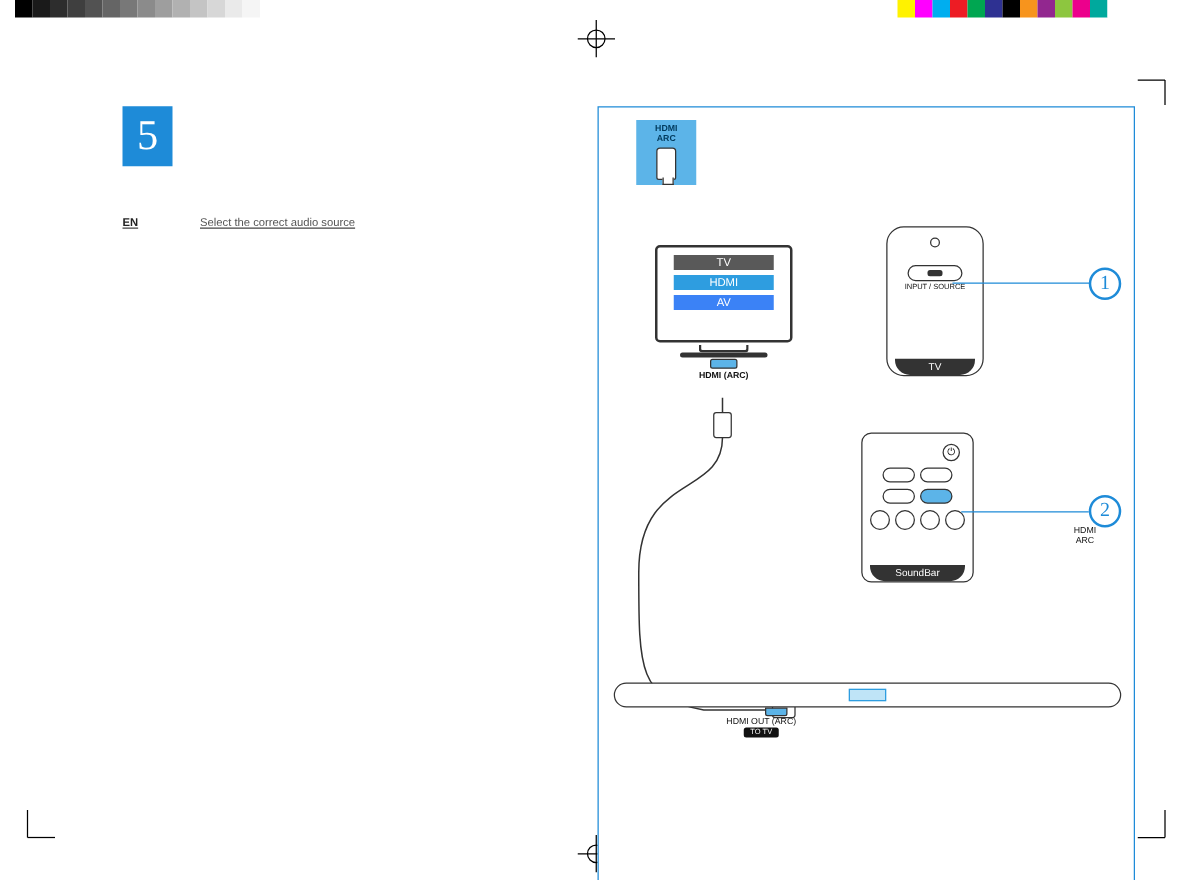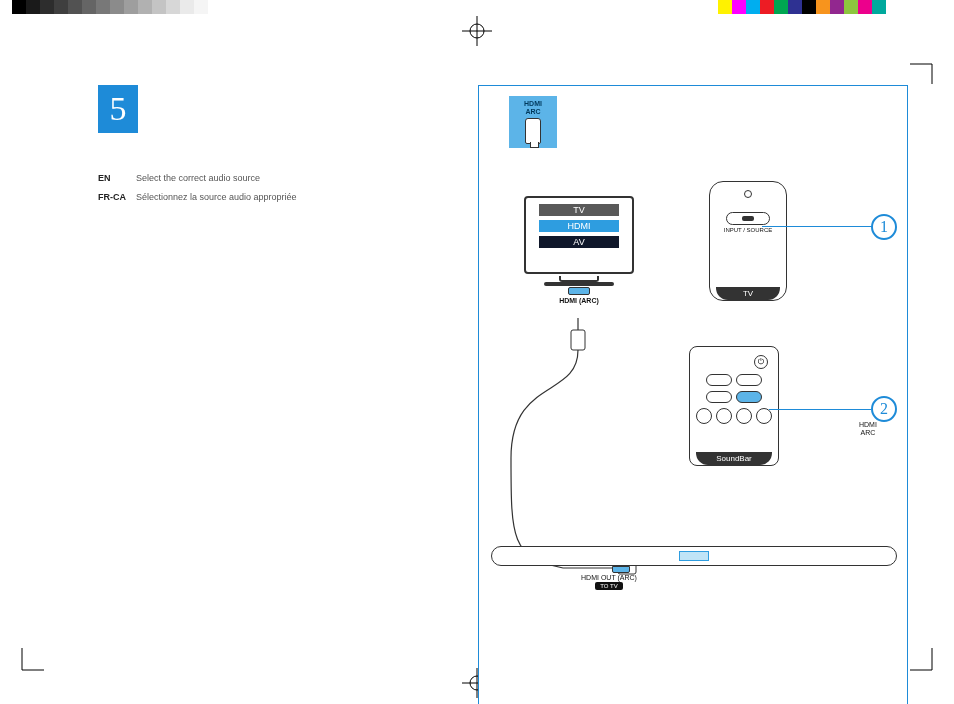--- a/index.html
+++ b/index.html
@@ -43,21 +43,21 @@
   }
 
   
   .lang-block {
     position: absolute;
     top: 110px; left: 38px;
     font-size: 9px;
     color: #444;
     line-height: 1.9;
   }
-  .lang-block .row { display: flex; gap: 4px; margin-bottom: 2px; }
+  .lang-block .row { display: flex; gap: 28px; margin-bottom: 2px; text-decoration: underline; }
   .lang-block .code { font-weight: bold; width: 34px; color: #222; }
   .lang-block .txt { color: #555; }
 
   
   .diagram {
     position: absolute;
     top: 25px; left: 418px;
     width: 430px; height: 684px;
     border: 1px solid #1e8bd8;
     background: #fff;
@@ -109,21 +109,21 @@
   }
   .tv .menu {
     font-size: 9px;
     color: #fff;
     text-align: center;
     margin: 1px 8px;
     padding: 1px 0;
   }
   .tv .menu.tv-item { background: #595959; }
   .tv .menu.hdmi-item { background: #2e9de0; }
-  .tv .menu.av-item { background: #0f172a; }
+  .tv .menu.av-item { background: #3b82f6; }
   .tv .stand {
     width: 40px; height: 6px;
     border-bottom: 2px solid #333;
     border-left: 2px solid #333;
     border-right: 2px solid #333;
     margin: 2px auto 0;
     border-radius: 0 0 3px 3px;
   }
   .tv .foot {
     width: 70px; height: 4px;
@@ -340,24 +340,20 @@
 </div>
 
 <div class="page">
 
   <div class="step-num">5</div>
 
   <div class="lang-block">
     <div class="row">
       <span class="code">EN</span>
       <span class="txt">Select the correct audio source</span>
-    </div>
-    <div class="row">
-      <span class="code">FR-CA</span>
-      <span class="txt">Sélectionnez la source audio appropriée</span>
     </div>
   </div>
 
   <div class="diagram">
 
     <div class="key">
       <div class="lbl">
         <span>HDMI</span><br>
         <span>ARC</span>
       </div>

